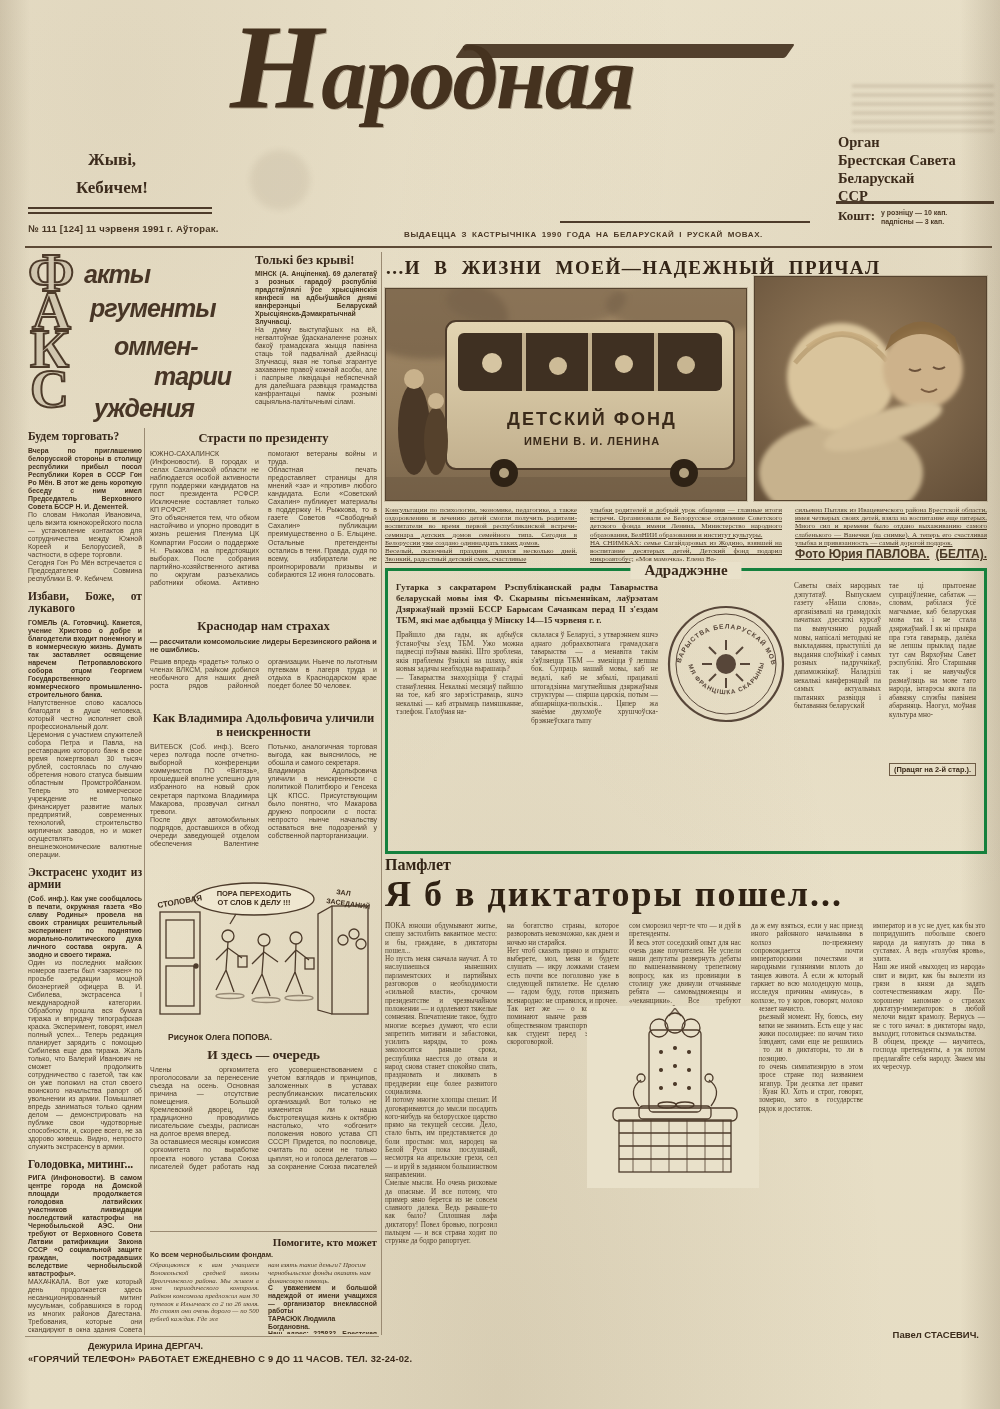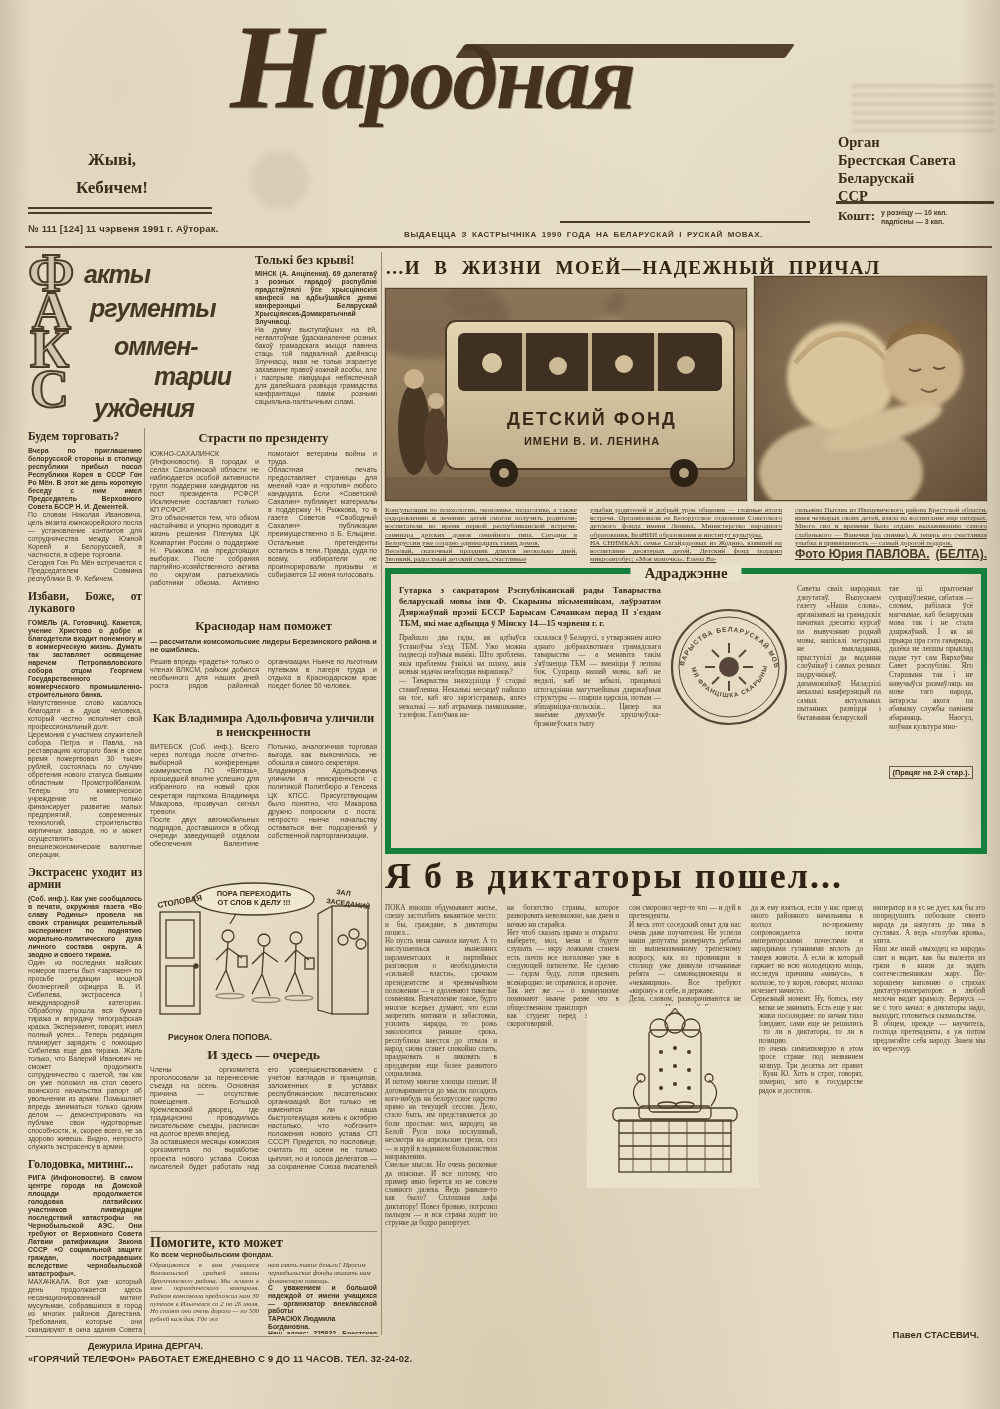--- a/index.html
+++ b/index.html
@@ -87,21 +87,21 @@
   .feat-h{ left:386px; top:257px; font:bold 19px "Liberation Serif",serif;
            letter-spacing:1.5px; word-spacing:7px; color:#32231500; color:#33241600;
            color:#332416; }
   .photo{ border:1px solid #55432f; box-shadow:0 0 0 1px rgba(120,100,70,.25); }
   .caps{ left:385px; top:506px; width:602px; height:58px; display:flex; gap:13px; }
   .caps .c{ flex:1; font:7.1px/8.2px "Liberation Serif",serif; color:#4b3a26;text-decoration:underline; }
   .caps .cr{ display:flex; justify-content:space-between; font-weight:bold; margin-top:3px;
              font-family:"Liberation Sans",sans-serif; font-size:12px; }
 
   
-  .adr{ left:385px; top:568px; width:602px; height:286px; border:6px solid #15803d; padding:4px 8px 6px; }
+  .adr{ left:385px; top:568px; width:602px; height:286px; border:3px solid #15803d; padding:4px 8px 6px; }
   .adr .lbl{ position:absolute; top:-9px; left:50%; transform:translateX(-50%);
      background:#e9e1ca; padding:0 14px; font:bold 15px "Liberation Serif",serif; color:#38281a; }
   .adr .h{ text-align:center; font:bold 36px/40px "Liberation Serif",serif;
      letter-spacing:1px; color:#2f2113; margin-top:8px; }
   .adr .row{ display:flex; gap:8px; margin-top:7px; }
   .adr .intro{ font:bold 8.8px/11px "Liberation Serif",serif; color:#3b2b1b; text-align:justify; }
   .adr .cc{ font:7.4px/8.6px "Liberation Serif",serif; color:#4b3a26; overflow:hidden; }
   .adr .cont{ font:bold 7.4px "Liberation Sans",sans-serif; text-align:center;
      border:1px solid #6d5a44; padding:1px 2px; margin-top:3px; color:#3b2b1b; }
 
@@ -201,21 +201,21 @@
 </div>
 
 <div class="abs s2" style="top:432px;height:186px;">
   <div class="t">Страсти по президенту</div>
   <div class="cols2 pre just" style="height:166px;">ЮЖНО-САХАЛИНСК (Инфоновости). В городах и селах Сахалинской области не наблюдается особой активности групп поддержки кандидатов на пост президента РСФСР. Исключение составляет только КП РСФСР.
 Это объясняется тем, что обком настойчиво и упорно проводит в жизнь решения Пленума ЦК Компартии России о поддержке Н. Рыжкова на предстоящих выборах. После собрания партийно-хозяйственного актива по округам разъехались работники обкома. Активно помогают ветераны войны и труда.
 Областная печать предоставляет страницы для мнений «за» и «против» любого кандидата. Если «Советский Сахалин» публикует материалы в поддержку Н. Рыжкова, то в газете Советов «Свободный Сахалин» публикации преимущественно о Б. Ельцине. Остальные претенденты остались в тени. Правда, судя по всему, избиратели не проигнорировали призывы и собираются 12 июня голосовать.</div>
 </div>
 
 <div class="abs s2" style="top:620px;height:92px;">
-  <div class="t">Краснодар нам поможет</div>
+  <div class="t">Краснодар нам страхах</div>
   <div class="wideld">— рассчитали комсомольские лидеры Березинского района и не ошиблись.</div>
   <div class="cols2 pre just" style="height:52px;">Решив впредь «радеть» только о членах ВЛКСМ, райком добился необычного для наших дней роста рядов районной организации. Нынче по льготным путевкам в лагеря труда и отдыха в Краснодарском крае поедет более 50 человек.</div>
 </div>
 
 <div class="abs s2" style="top:712px;height:164px;">
   <div class="t">Как Владимира Адольфовича уличили в неискренности</div>
   <div class="cols2 pre just" style="height:132px;">ВИТЕБСК (Соб. инф.). Всего через полгода после отчетно-выборной конференции коммунистов ПО «Витязь», прошедшей вполне успешно для избранного на новый срок секретаря парткома Владимира Макарова, прозвучал сигнал тревоги.
 После двух автомобильных подрядов, доставшихся в обход очереди заведующей отделом обеспечения Валентине Потычко, аналогичная торговая выгода, как выяснилось, не обошла и самого секретаря.
 Владимира Адольфовича уличили в неискренности с политикой Политбюро и Генсека ЦК КПСС. Присутствующим было понятно, что Макарова дружно попросили с поста: непросто нынче начальству оставаться вне подозрений у собственной парторганизации.</div>
 </div>
@@ -264,21 +264,21 @@
 
 <div class="abs s2" style="top:1048px;height:180px;">
   <div class="t" style="text-align:center;font-size:13.5px;">И здесь — очередь</div>
   <div class="cols2 pre just" style="height:108px;">Члены оргкомитета проголосовали за перенесение съезда на осень. Основная причина — отсутствие помещения. Большой Кремлевский дворец, где традиционно проводились писательские съезды, расписан на долгое время вперед.
 За оставшиеся месяцы комиссия оргкомитета по выработке проекта нового устава Союза писателей будет работать над его усовершенствованием с учетом взглядов и принципов, заложенных в уставах республиканских писательских организаций. Вот только не изменится ли наша быстротекущая жизнь к октябрю настолько, что «обгонит» положения нового устава СП СССР! Придется, по пословице, считать по осени не только цыплят, но и голоса делегатов — за сохранение Союза писателей СССР. Есть другие мнения! Услышим их в октябре.</div>
 </div>
 
 <div class="abs hrule" style="left:150px;top:1231px;width:227px;"></div>
 
 <div class="abs s2" style="top:1236px;height:98px;">
-  <div class="t" style="text-align:left;font-size:14px;margin-bottom:1px;">Помогите, кто может</div>
+  <div class="t" style="text-align:right;font-size:11px;margin-bottom:1px;">Помогите, кто может</div>
   <div class="wideld" style="margin-bottom:2px;">Ко всем чернобыльским фондам.</div>
   <div class="pomog">
     <div class="pc letter just">Обращаются к вам учащиеся Воловельской средней школы Дрогичинского района. Мы живем в зоне периодического контроля. Райком комсомола предложил нам 30 путевок в Ильичевск со 2 по 26 июля. Но стоят они очень дорого — по 500 рублей каждая. Где же</div>
     <div class="pc">
       <span class="letter just">нам взять такие деньги? Просим чернобыльские фонды оказать нам финансовую помощь.</span>
       <div class="b just">С уважением и большой надеждой от имени учащихся — организатор внеклассной работы</div>
       <div class="b">ТАРАСЮК Людмила Богдановна.</div>
       <div class="b just">Наш адрес: 225832, Брестская обл., Дрогичинский район, Воловельская СШ, т. 58-2-30.</div>
     </div>
   </div>
@@ -408,20 +408,21 @@
     </div>
     <div class="cc pre just" style="width:92px;height:198px;">Саветы сваіх народных дэпутатаў. Выпускаем газету «Наша слова», арганізавалі на грамадскіх пачатках дзесяткі курсаў па вывучэнню роднай мовы, напісалі методыкі не выкладання, прыступілі да выдання слоўнікаў і самых розных падручнікаў, дапаможнікаў. Наладзілі некалькі канферэнцый па самых актуальных пытаннях развіцця і бытавання беларускай</div>
     <div style="width:92px;">
       <div class="cc pre just" style="height:178px;">тае ці прытоенае супраціўленне, сабатаж — словам, рабілася ўсё магчымае, каб беларуская мова так і не стала дзяржаўнай. І як ні прыкра пра гэта гаварыць, далёка не лепшы прыклад падае тут сам Вярхоўны Савет рэспублікі. Яго Старшыня так і не навучыўся размаўляць на мове таго народа, інтарэсы якога па абавязку службы павінен абараняць. Наогул, моўная культура мно-</div>
       <div class="cont">(Працяг на 2-й стар.).</div>
     </div>
   </div>
 </div>
 
 <div class="abs pam">
+  <div class="lbl">Памфлет</div>
   <div class="h">Я б в диктаторы пошел...</div>
   <div class="cols">
     <div class="pc pre just">ПОКА юноши обдумывают житье, спешу застолбить вакантное место: и бы, граждане, в диктаторы пошел...
 Но пусть меня сначала научат. А то наслушаешься нынешних парламентских и партийных разговоров о необходимости «сильной власти», срочном президентстве и чрезвычайном положении — и одолевают тяжелые сомнения. Впечатление такое, будто многие всерьез думают, что если запретить митинги и забастовки, усилить наряды, то рожь заколосится раньше срока, республика наестся до отвала и народ снова станет спокойно спать, праздновать и ликовать в преддверии еще более развитого социализма.
 И потому многие хлопцы спешат. И договариваются до мысли посадить кого-нибудь на белорусское царство прямо на текущей сессии. Дело, стало быть, им представляется до боли простым: мол, народец на Белой Руси пока послушный, несмотря на апрельские грехи, сел — и ируй в заданном большинством направлении.
 Смелые мысли. Но очень рисковые да опасные. И все потому, что пример явно берется из не совсем славного далека. Ведь раньше-то как было? Сплошная лафа диктатору! Повел бровью, погрозил пальцем — и вся страна ходит по струнке да бодро рапортует.</div>
     <div class="pc pre just">на богатство страны, которое разворовать невозможно, как днем и ночью ни старайся.
 Нет чтоб сказать прямо и открыто: выберете, мол, меня и будете слушать — икру ложками станем есть почти все поголовно уже в следующей пятилетке. Не сделаю — гадом буду, готов признать всенародно: не справился, и прочее.
 Так нет же — о коммунизме поминают нынче разве что в общественном транспорте, да и то, как студент перед экзаменом, скороговоркой.</div>
     <div class="pc pre just">сом сморозил черт-те что — и дуй в претенденты.

